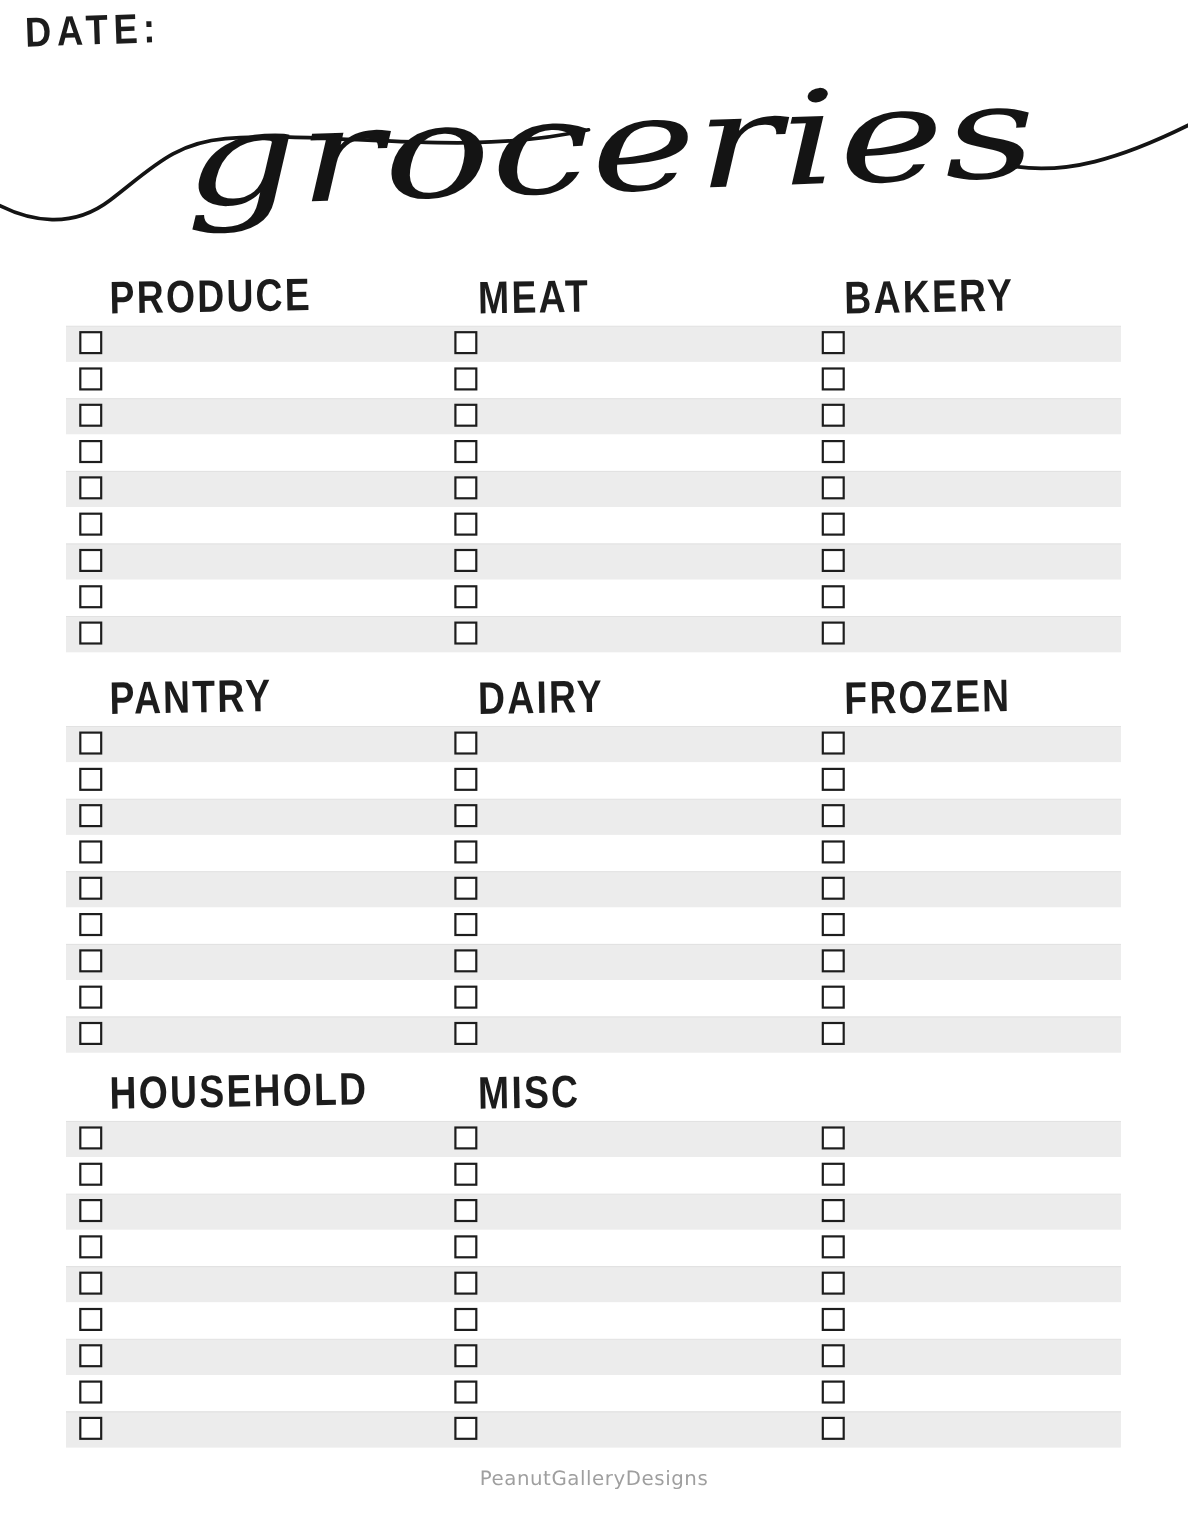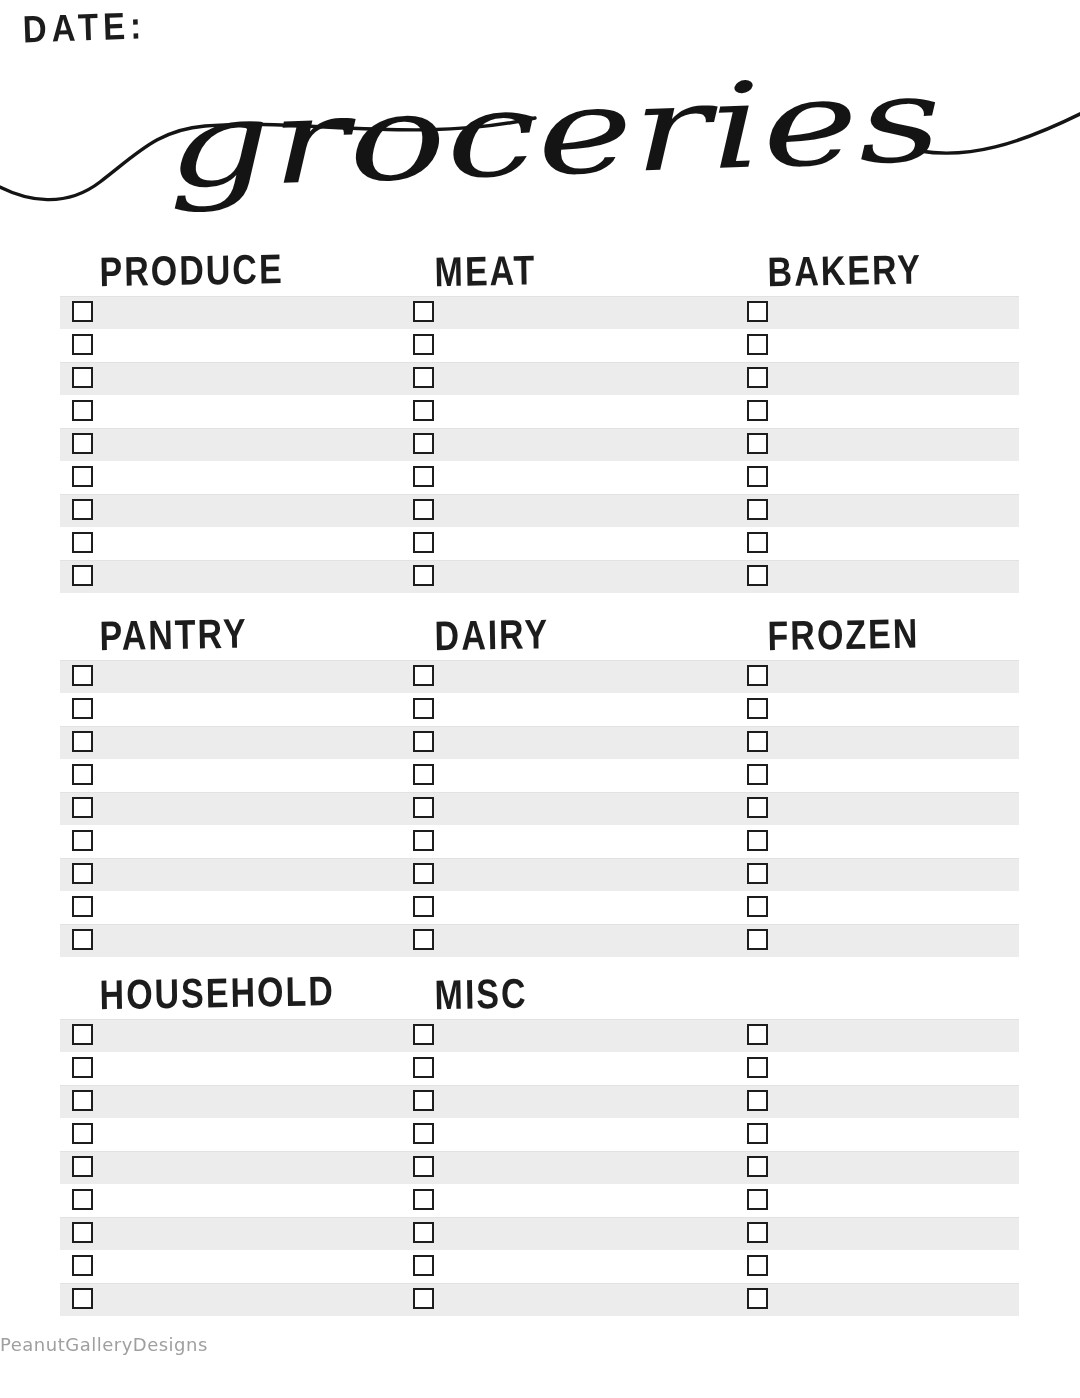--- a/index.html
+++ b/index.html
@@ -41,21 +41,21 @@
   .row{position:relative;height:33px;background:#ffffff;}
   .row.stripe{background:var(--stripe);box-shadow:inset 0 1px 0 #e2e2e2;}
   .cb{
     position:absolute;top:5px;width:17px;height:17px;
     border:2.5px solid #1d1d1d;background:#ffffff;box-sizing:content-box;
   }
 
   
   .footer-credit{
     position:absolute;left:0;top:1334px;width:100%;
-    text-align:left;
+    text-align:center;
     font-family:"DejaVu Sans",sans-serif;
     font-size:18px;letter-spacing:0.5px;
     color:var(--footer);
   }
 </style>
 </head>
 <body>
 
 <div id="page">
 

